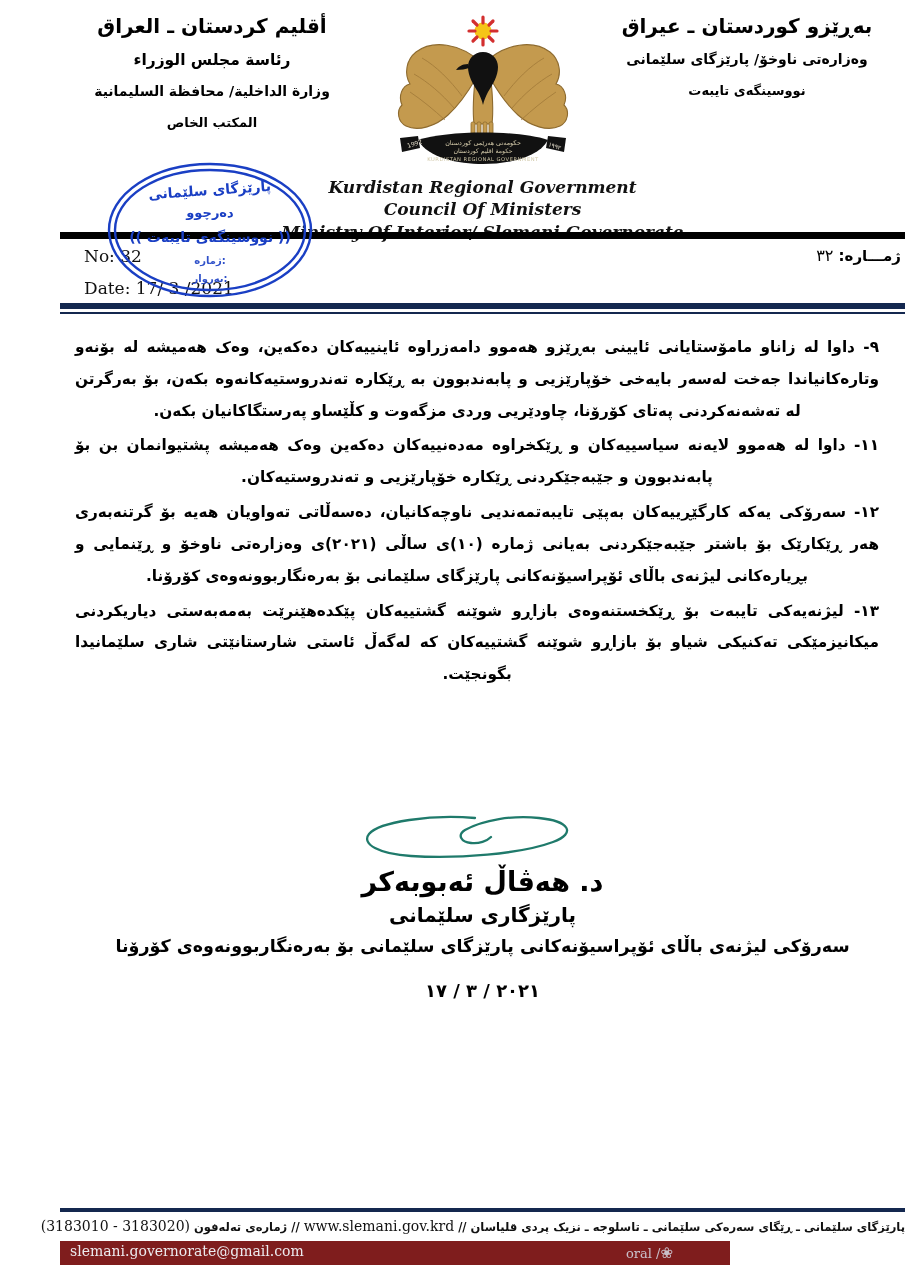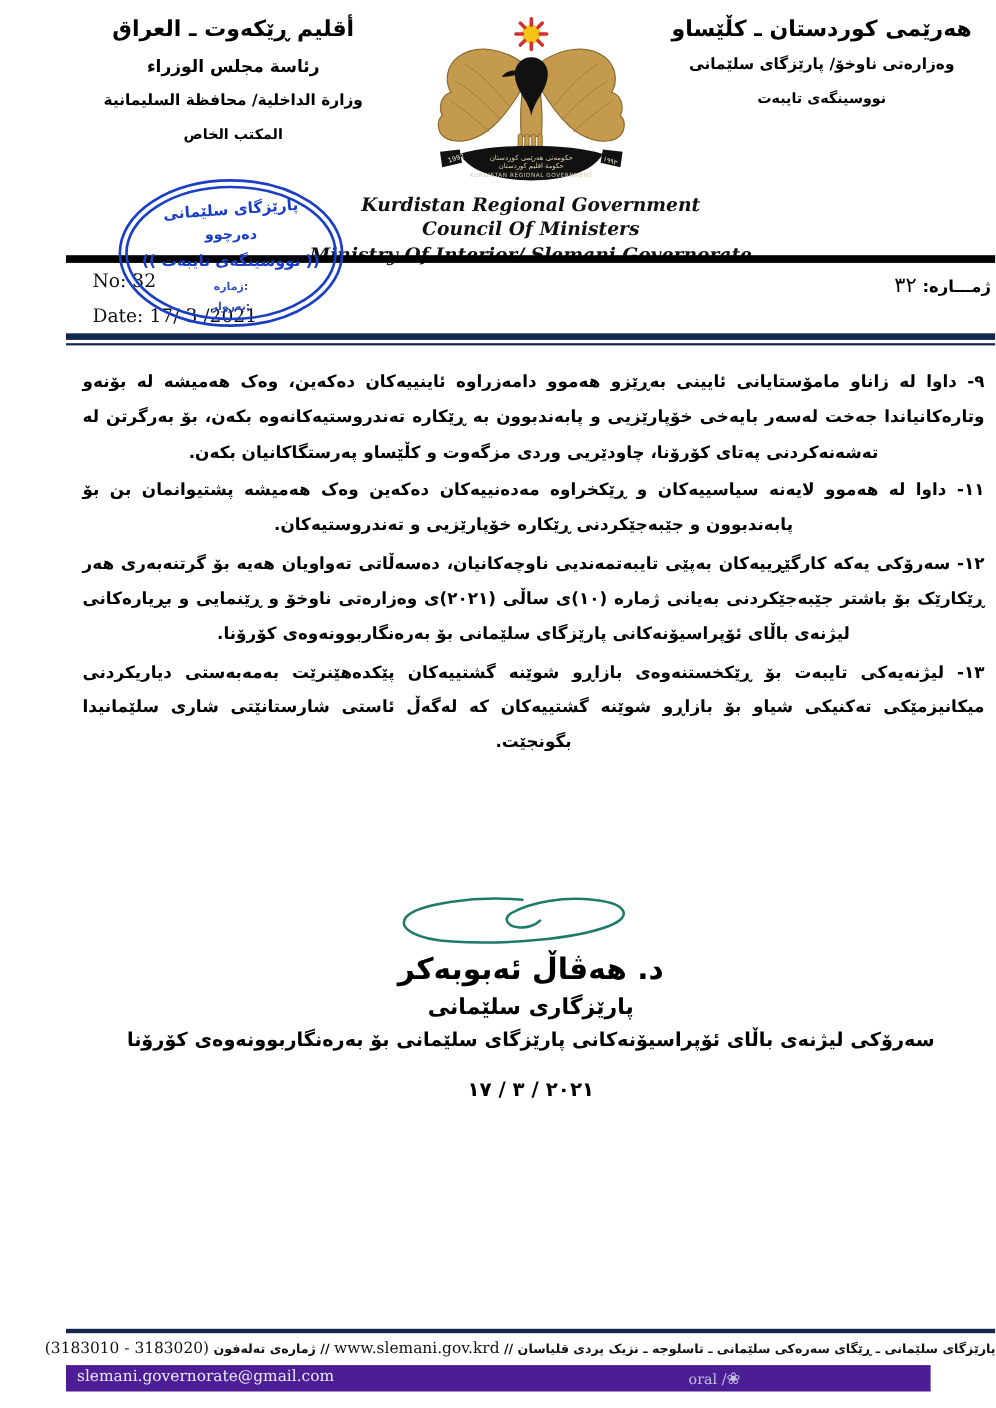--- a/index.html
+++ b/index.html
@@ -143,21 +143,21 @@
     right: 4px;
     top: 0;
     direction: rtl;
     text-align: right;
     font-family: "DejaVu Sans", sans-serif;
     font-weight: bold;
     font-size: 15px;
     line-height: 2.05;
     white-space: nowrap;
   }
-  .meta-ku .mval { font-family: "DejaVu Serif", serif; font-weight: normal; font-size: 19px; }
+  .meta-ku .mval { font-family: "DejaVu Serif", serif; font-weight: normal; font-size: 16px; }
 
   
   .stamp {
     position: absolute;
     left: 104px;
     top: 160px;
     width: 212px;
     height: 140px;
     pointer-events: none;
   }
@@ -170,21 +170,21 @@
     top: 332px;
     width: 820px;
     direction: rtl;
     text-align: justify;
     font-family: "DejaVu Sans", sans-serif;
     font-weight: bold;
     font-size: 15.3px;
     line-height: 2.08;
   }
   .para {
-    margin: 0 0 3px 0;
+    margin: 0 16px 3px 0;
     text-align: justify;
     text-align-last: center;
   }
   .para .num { }
 
   
   .sig {
     position: absolute;
     left: 60px;
     top: 812px;
@@ -252,24 +252,24 @@
   .footer-line1 .lat {
     font-family: "DejaVu Serif", serif;
     font-weight: normal;
     font-size: 14px;
     direction: ltr;
     unicode-bidi: embed;
   }
   .footer-band {
     position: absolute;
     left: 60px;
-    width: 786px;
+    width: 670px;
     top: 1241px;
     height: 24px;
-    background: #4c1d95;
+    background: #7f1d1d;
   }
   .footer-email {
     position: absolute;
     left: 10px;
     top: 2px;
     font-family: "DejaVu Serif", serif;
     font-size: 14px;
     color: #f2f6fa;
     opacity: 0.95;
   }
@@ -285,28 +285,28 @@
   .footer-oral .glyph { font-size: 15px; }
 </style>
 </head>
 <body>
 
 <div id="page">
 
   <div class="header">
 
     <div class="hdr-side hdr-left">
-      <div class="hdr-line1">أقليم ڕێکەوت ـ العراق</div>
+      <div class="hdr-line1">أقليم كردستان ـ العراق</div>
       <div class="hdr-line2">رئاسة مجلس الوزراء</div>
       <div class="hdr-line3">وزارة الداخلية/ محافظة السليمانية</div>
       <div class="hdr-line4">المكتب الخاص</div>
     </div>
 
     <div class="hdr-side hdr-right">
-      <div class="hdr-line1">هەرێمى کوردستان ـ کڵێساو</div>
+      <div class="hdr-line1">بەڕێزو کوردستان ـ عیراق</div>
       <div class="hdr-line3">وەزارەتى ناوخۆ/ پارێزگای سلێمانى</div>
       <div class="hdr-line4">نووسینگەی تایبەت</div>
     </div>
 
     <div class="emblem-wrap">
       <svg width="190" height="168" viewBox="0 0 190 168" xmlns="http://www.w3.org/2000/svg">
 
         <g>
           <circle cx="95" cy="19" r="8.5" fill="#f5c518"></circle>
           <g stroke="#d32f2f" stroke-width="3.2" stroke-linecap="round">

